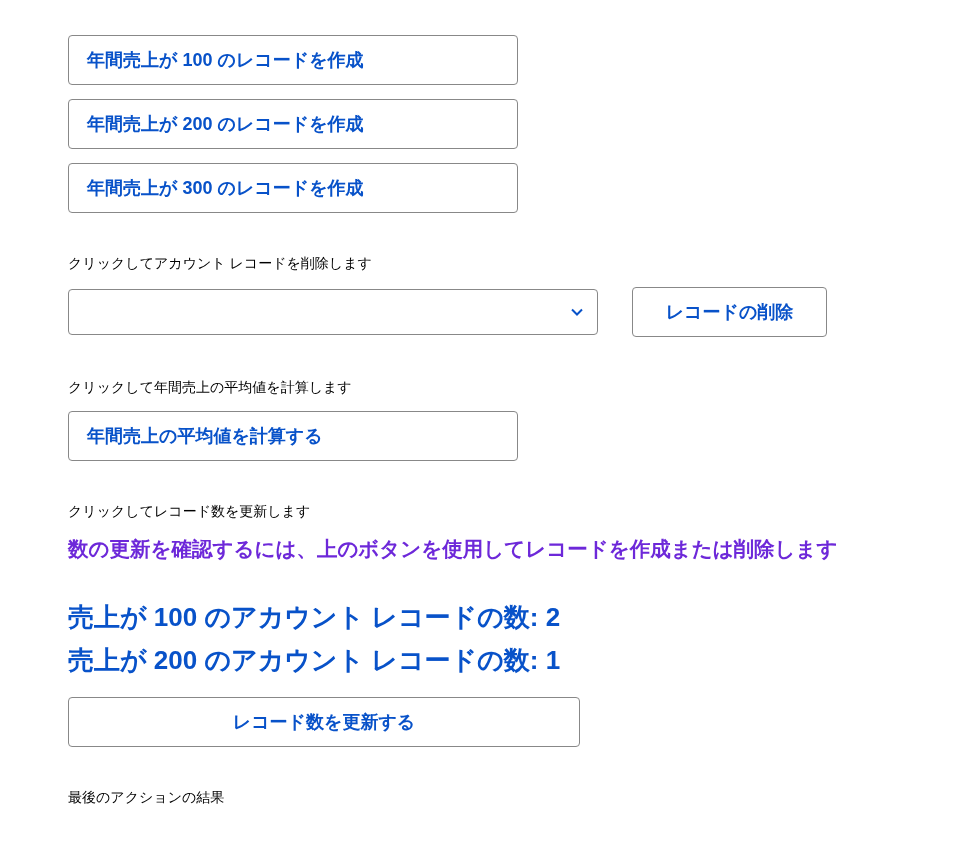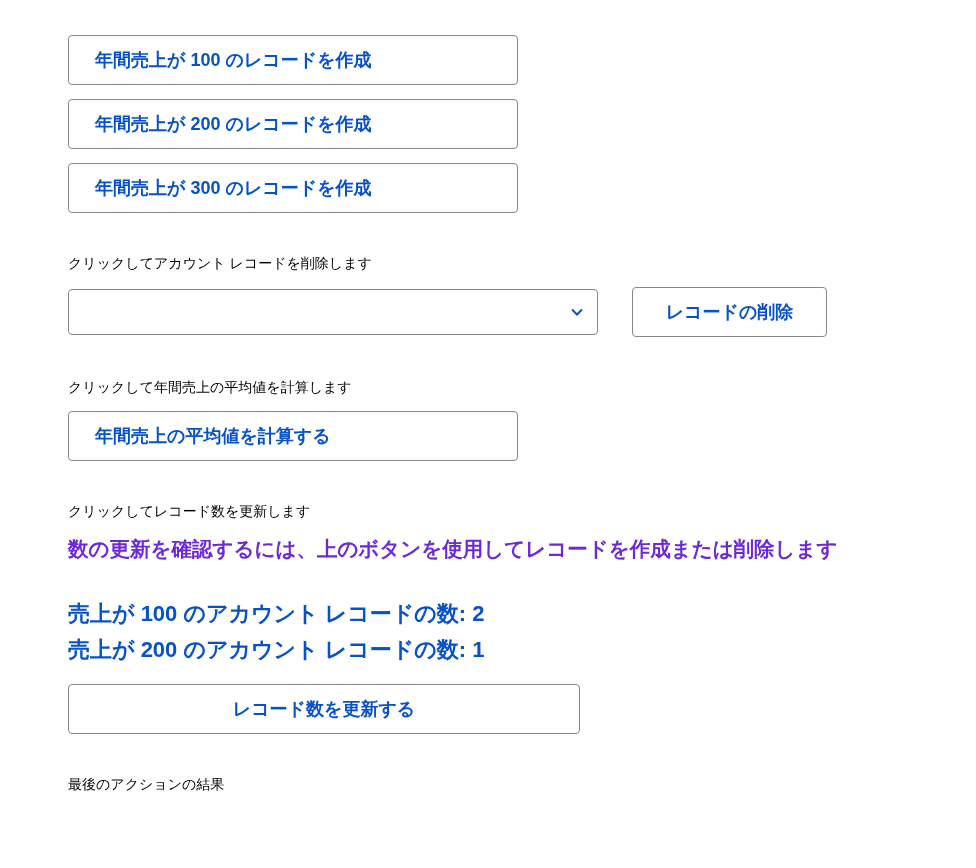--- a/index.html
+++ b/index.html
@@ -29,21 +29,21 @@
       margin-bottom: 14px;
       display: block;
     }
     
     .btn {
       display: flex;
       align-items: center;
       background: #ffffff;
       border: 1px solid #888888;
       border-radius: 4px;
-      padding: 12px 26px;
+      padding: 12px 18px;
       font-size: 18px;
       font-weight: 600;
       color: #0852c9;
       cursor: pointer;
       text-align: left;
       width: 450px;
       font-family: inherit;
     }
     
     .btn-stack .btn {
@@ -112,21 +112,21 @@
     
     .info-block {
       margin-bottom: 32px;
     }
     
     .count-list {
       margin-bottom: 16px;
     }
     
     .count-item {
-      font-size: 22px;
+      font-size: 26px;
       font-weight: 600;
       color: #0852c9;
       line-height: 1.65;
     }
   </style>
 </head>
 <body>
 
 <div class="section">
   <div class="btn-stack">

